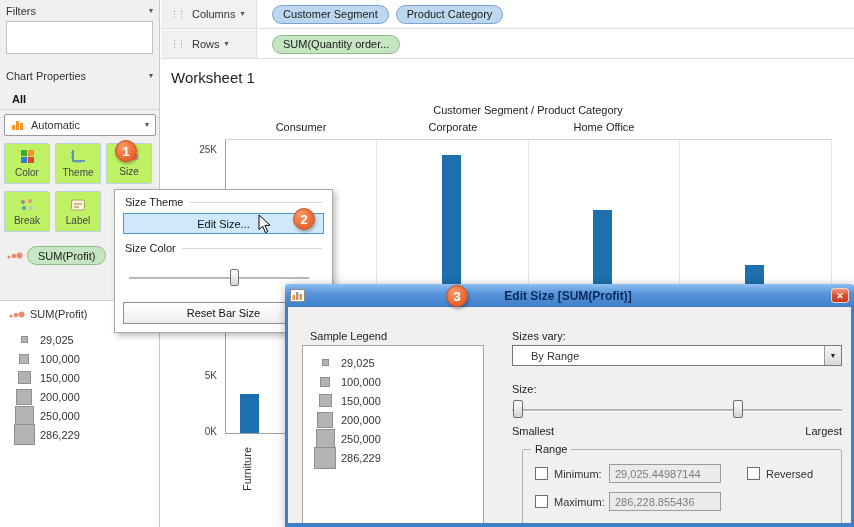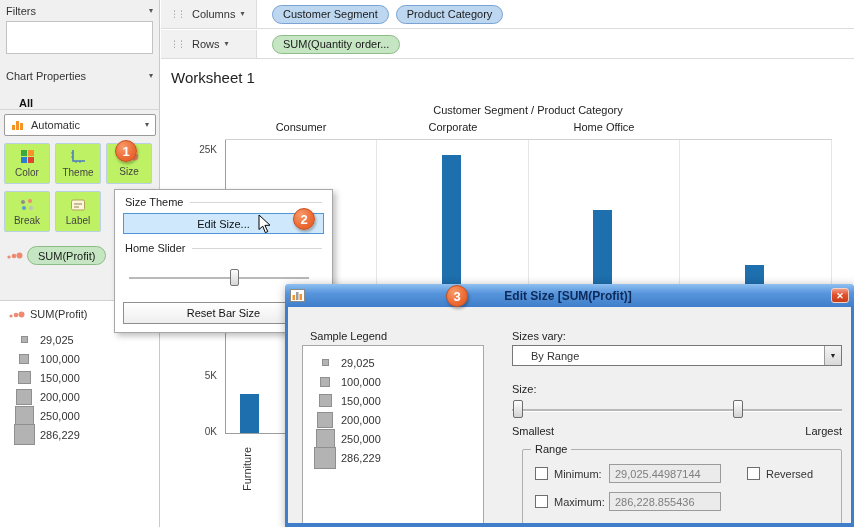--- a/index.html
+++ b/index.html
@@ -5,21 +5,21 @@
   *{box-sizing:border-box;margin:0;padding:0}
   html,body{width:854px;height:527px}
   body{position:relative;font-family:"Liberation Sans",sans-serif;font-size:11px;color:#333;background:#fff;overflow:hidden}
   .abs{position:absolute}
   .caret{font-size:8px;color:#555;line-height:1}
   .grip{font-size:9px;letter-spacing:-2px;color:#8f8f8f;line-height:1;padding-right:3px}
 
   
   .sidebar{left:0;top:0;width:160px;height:527px;background:#f0f0f0;border-right:1px solid #c9c9c9}
   .panel-header{position:absolute;left:6px;width:147px;display:flex;justify-content:space-between;align-items:center;color:#333}
-  .all-row{position:absolute;left:0;top:88px;width:160px;height:22px;padding-left:19px;display:flex;align-items:flex-end;font-weight:bold;color:#111;border-bottom:1px solid #d6d6d6}
+  .all-row{position:absolute;left:0;top:88px;width:160px;height:22px;padding-left:12px;display:flex;align-items:center;font-weight:bold;color:#111;border-bottom:1px solid #d6d6d6}
   .mark-dd{position:absolute;left:4px;top:114px;width:152px;height:22px;background:#fff;border:1px solid #9a9a9a;border-radius:2px;display:flex;align-items:center;gap:6px;padding:0 6px}
   .mark-dd .lbl{flex:1}
   .prop-btn{position:absolute;width:46px;height:41px;background:#bef264;border:1px solid #b9cfe4;border-radius:2px;display:flex;flex-direction:column;align-items:center;justify-content:center;gap:3px;font-size:10px;color:#444}
   .pill{display:inline-flex;align-items:center;height:19px;padding:0 10px;border-radius:10px;font-size:11px;color:#1a1a1a;white-space:nowrap}
   .pill-blue{background:#bdd7f1;border:1px solid #7aa3d4}
   .pill-green{background:#c6e6c3;border:1px solid #8cbd87}
   .lower-panel{left:0;top:300px;width:159px;height:227px;background:#fff;border-top:1px solid #d0d0d0}
   .lg-row{display:flex;align-items:center;height:19px}
   .lg-sqwrap{width:32px;display:flex;justify-content:center;align-items:center}
   .lg-sq{background:#b3b3b3;border:1px solid #8f8f8f}
@@ -252,21 +252,21 @@
   <div class="abs vtext" style="left:80px;top:380px;height:52px">Furniture</div>
 </div>
 
 <div class="abs menu">
   <div class="menu-sec" style="top:6px">
     <span>Size Theme</span>
     <span class="menu-rule"></span>
   </div>
   <div class="menu-btn primary" style="top:23px">Edit Size...</div>
   <div class="menu-sec" style="top:52px">
-    <span>Home Slider</span>
+    <span>Size Color</span>
     <span class="menu-rule"></span>
   </div>
   <div class="ptrack"></div>
   <div class="pthumb"></div>
   <div class="menu-btn normal" style="top:112px">Reset Bar Size</div>
 </div>
 
 <svg class="abs" style="left:258px;top:214px;z-index:25" width="14" height="20" viewBox="0 0 14 20">
   <path d="M1,1 L1,15.5 L4.8,12.2 L7.3,18.6 L9.8,17.6 L6.9,11.4 L12,11.2 Z" fill="#fff" stroke="#000" stroke-width="1"></path>
 </svg>

